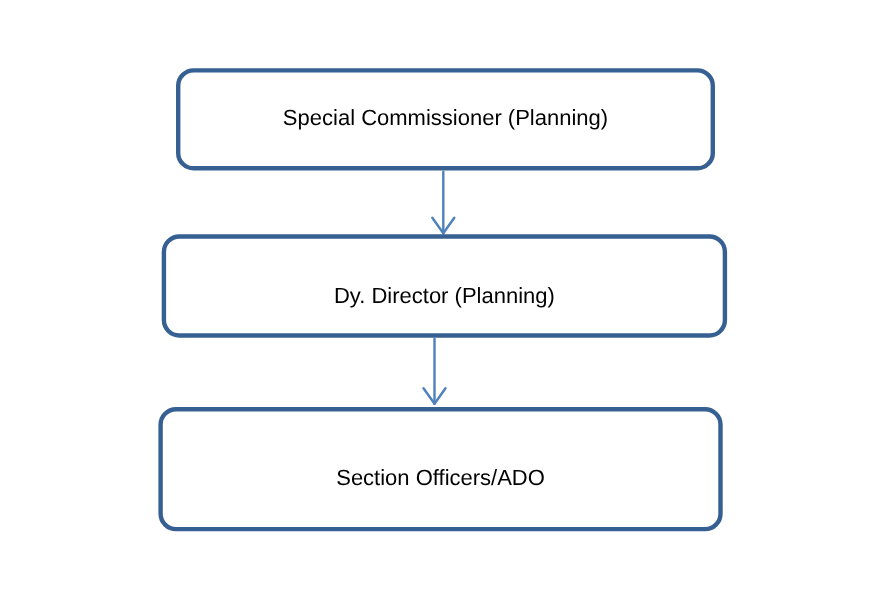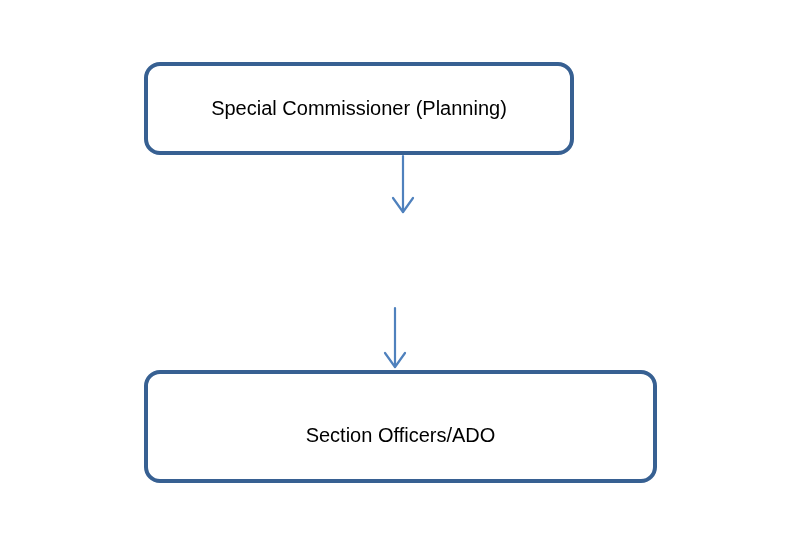--- a/index.html
+++ b/index.html
@@ -21,21 +21,21 @@
     border: 4px solid #376092;   
     border-radius: 16px;
     background: #ffffff;
     display: flex;
     align-items: center;
     justify-content: center;
     font-size: 20px;
     color: #000000;              
     text-align: center;
   }
-  .node--1 { left: 144px; top: 62px;  width: 430px; height: 93px; }
+  .node--1 { left: 160px; top: 62px;  width: 490px; height: 93px; }
   .node--2 { left: 147px; top: 213px; width: 514px; height: 94px; padding-top: 18px; }
   .node--3 { left: 144px; top: 370px; width: 513px; height: 113px; padding-top: 18px; }
   .node-label {
     white-space: nowrap;
   }
   .arrow {
     position: absolute;
     overflow: visible;
   }
   .arrow--1 { left: 388px; top: 156px; }
@@ -56,20 +56,23 @@
     <span class="node-label">Special Commissioner (Planning)</span>
   </div>
 
   <svg class="arrow arrow--1" width="30" height="58" viewBox="0 0 30 58">
     <g fill="none" stroke="#4F81BD">
       <line x1="15" y1="0" x2="15" y2="56"></line>
       <polyline points="5,42 15,56 25,42"></polyline>
     </g>
   </svg>
 
+  <div class="node node--2">
+    <span class="node-label">Dy. Director (Planning)</span>
+  </div>
 
   <svg class="arrow arrow--2" width="30" height="61" viewBox="0 0 30 61">
     <g fill="none" stroke="#4F81BD">
       <line x1="15" y1="0" x2="15" y2="59"></line>
       <polyline points="5,45 15,59 25,45"></polyline>
     </g>
   </svg>
 
   <div class="node node--3">
     <span class="node-label">Section Officers/ADO</span>

